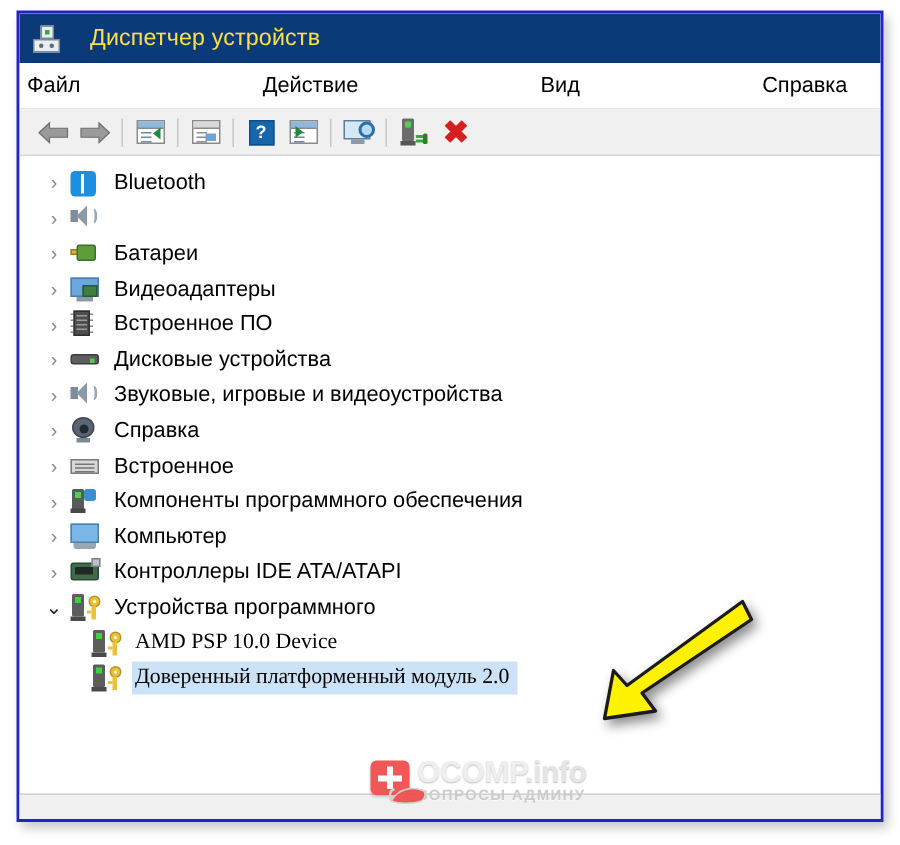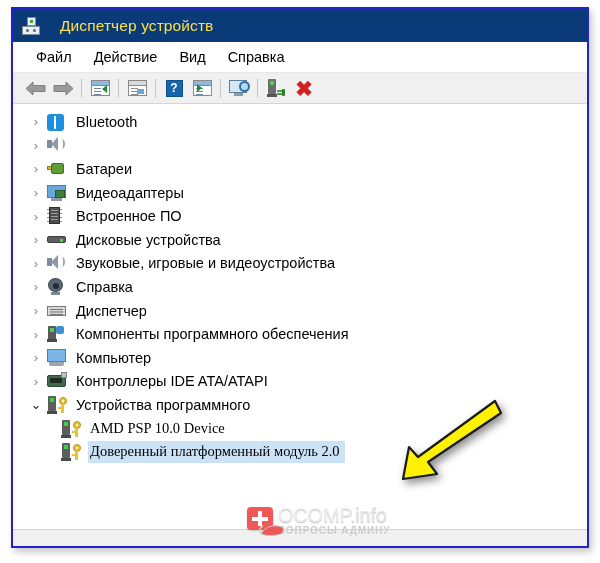--- a/index.html
+++ b/index.html
@@ -90,23 +90,24 @@
   }
   .devmgr-icon .base:before { left: 3px; }
   .devmgr-icon .base:after { right: 3px; }
 
   
   .menubar {
     height: 31px;
     background: #ffffff;
     display: flex;
     align-items: center;
-    padding-left: 23px;
+    padding-left: 5px;
     border-bottom: 1px solid #e6e6e6;
     box-sizing: border-box;
+    justify-content: space-between;
   }
   .menuitem {
     font-size: 14.5px;
     color: #000000;
     margin-right: 22px;
     white-space: nowrap;
     cursor: default;
   }
 
   
@@ -583,21 +584,21 @@
   .wm-cross:before, .wm-cross:after {
     content: "";
     position: absolute;
     background: #ffffff;
   }
   .wm-cross:before { left: 11px; top: 4px; width: 4px; height: 15px; }
   .wm-cross:after { left: 5px; top: 10px; width: 16px; height: 4px; }
   .wm-text { display: flex; flex-direction: column; }
   .wm-main {
     font-size: 20px;
-    font-weight: normal;
+    font-weight: bold;
     color: #ededed;
     letter-spacing: -0.2px;
     line-height: 19px;
     text-shadow: 0 1px 1px rgba(130,130,130,0.55);
   }
   .wm-main .info { color: #e4e4e4; }
   .wm-sub {
     font-size: 10px;
     font-weight: bold;
     color: #c9c9c9;
@@ -799,21 +800,21 @@
         <div class="lbl">Справка</div>
       </div>
 
       <div class="treerow">
         <div class="chev">›</div>
         <div class="ic">
           <div class="ic-keyboard">
               <div class="k"></div>
             </div>
         </div>
-        <div class="lbl">Диспетчер</div>
+        <div class="lbl">Встроенное</div>
       </div>
 
       <div class="treerow">
         <div class="chev">›</div>
         <div class="ic">
           <div class="ic-component">
               <div class="tw"></div>
               <div class="ft"></div>
               <div class="pz"></div>
             </div>

